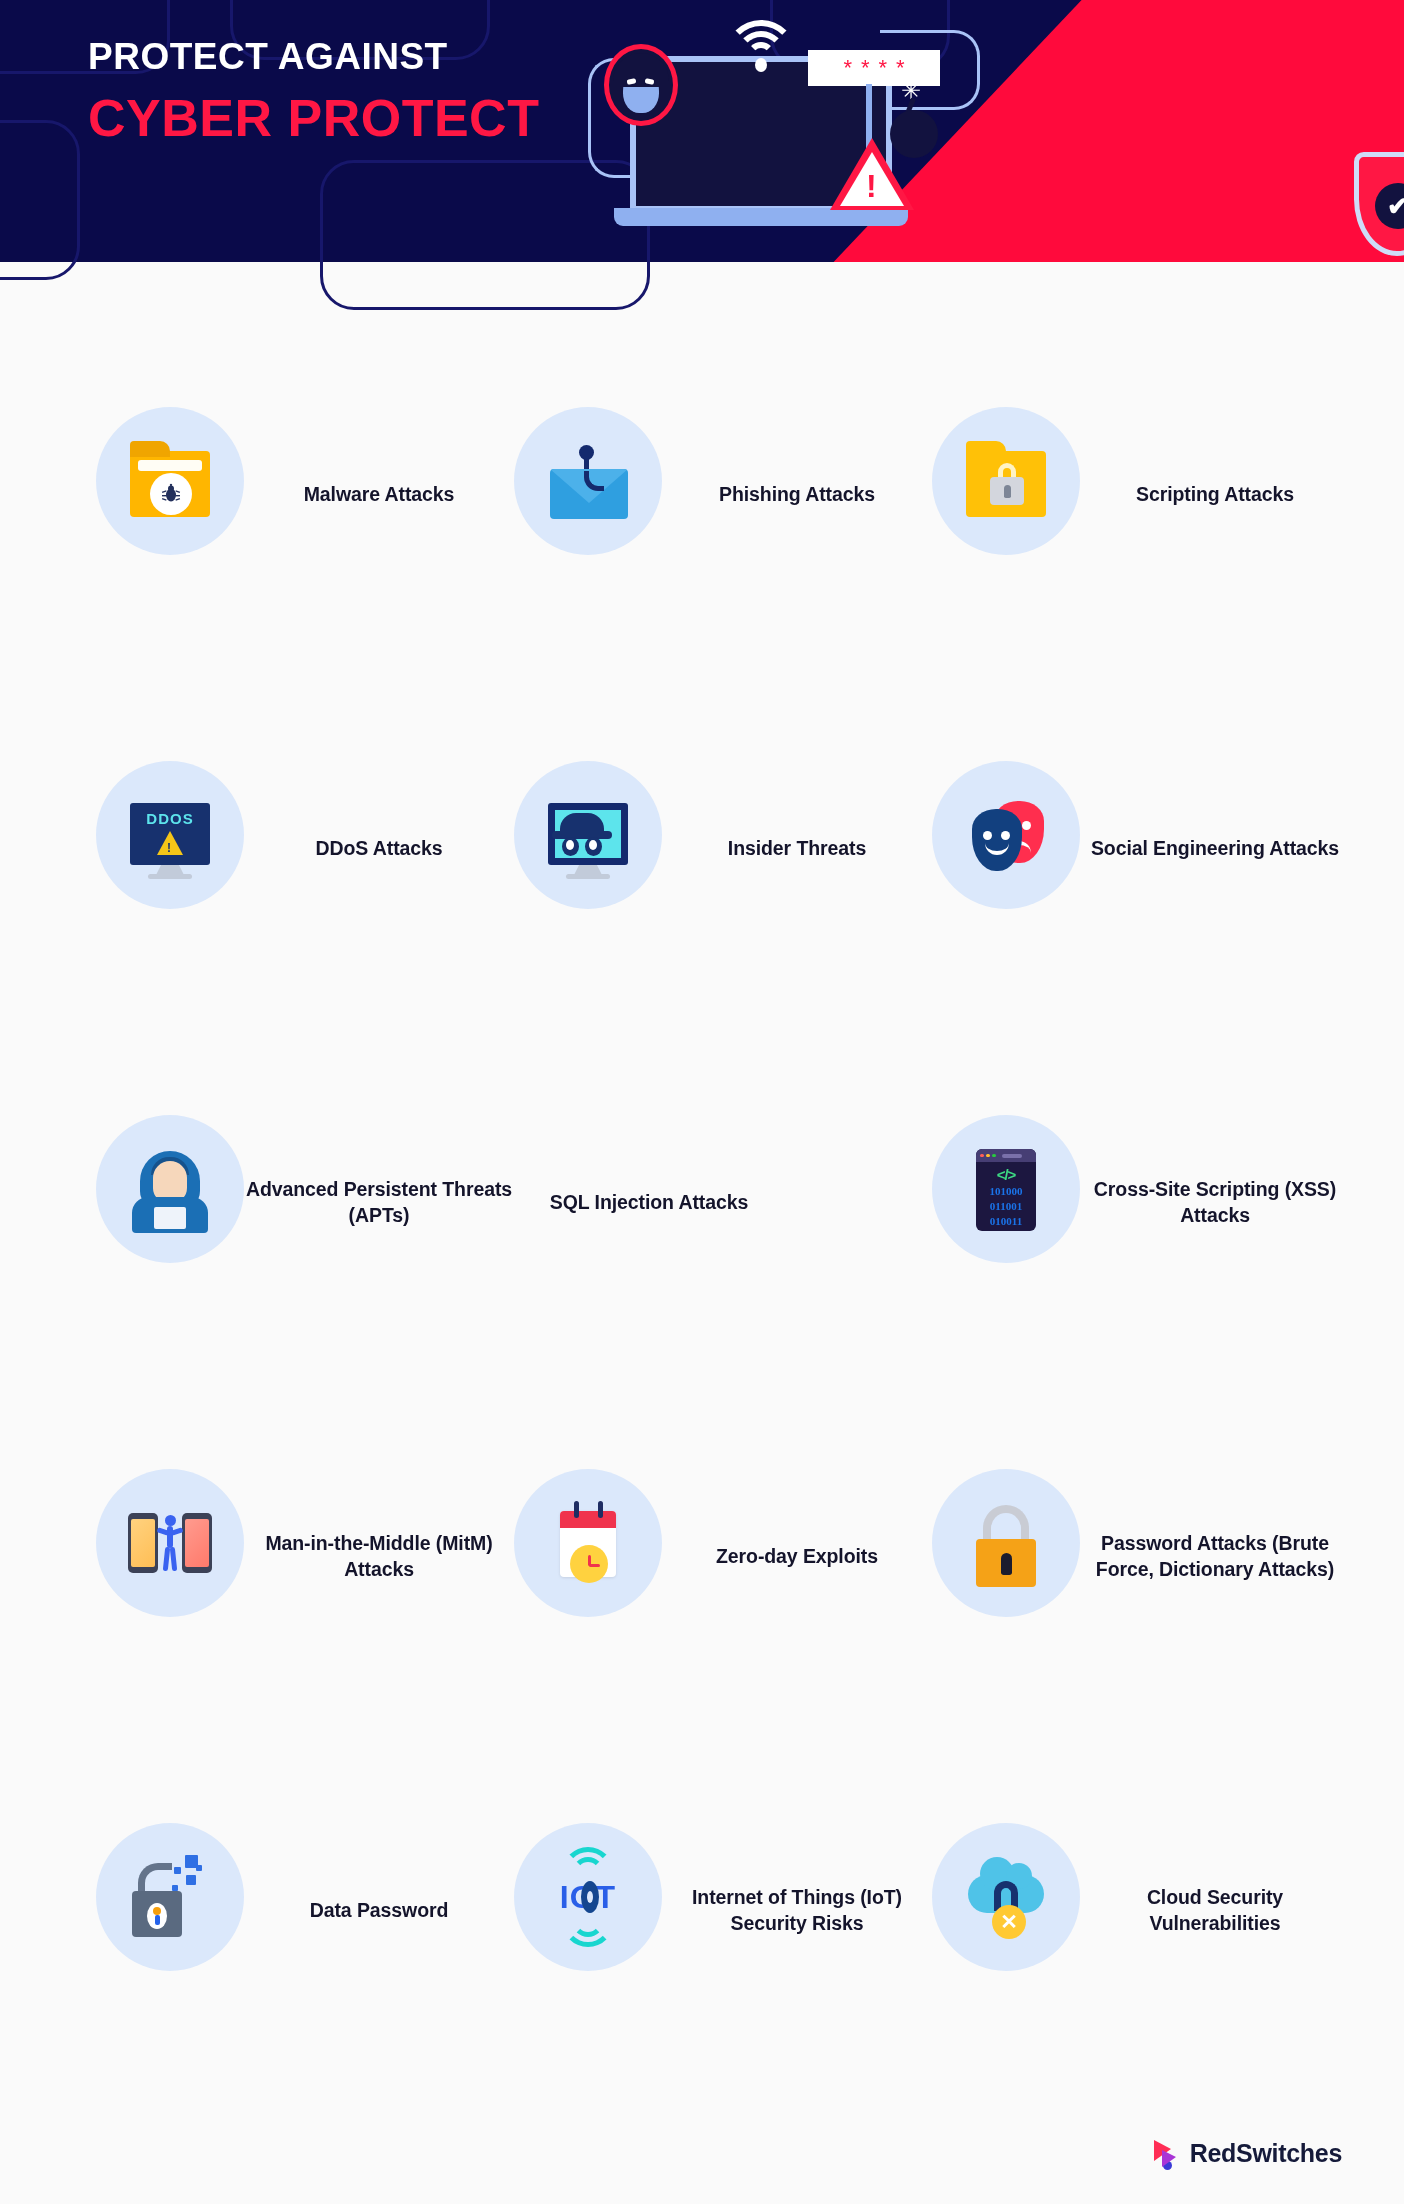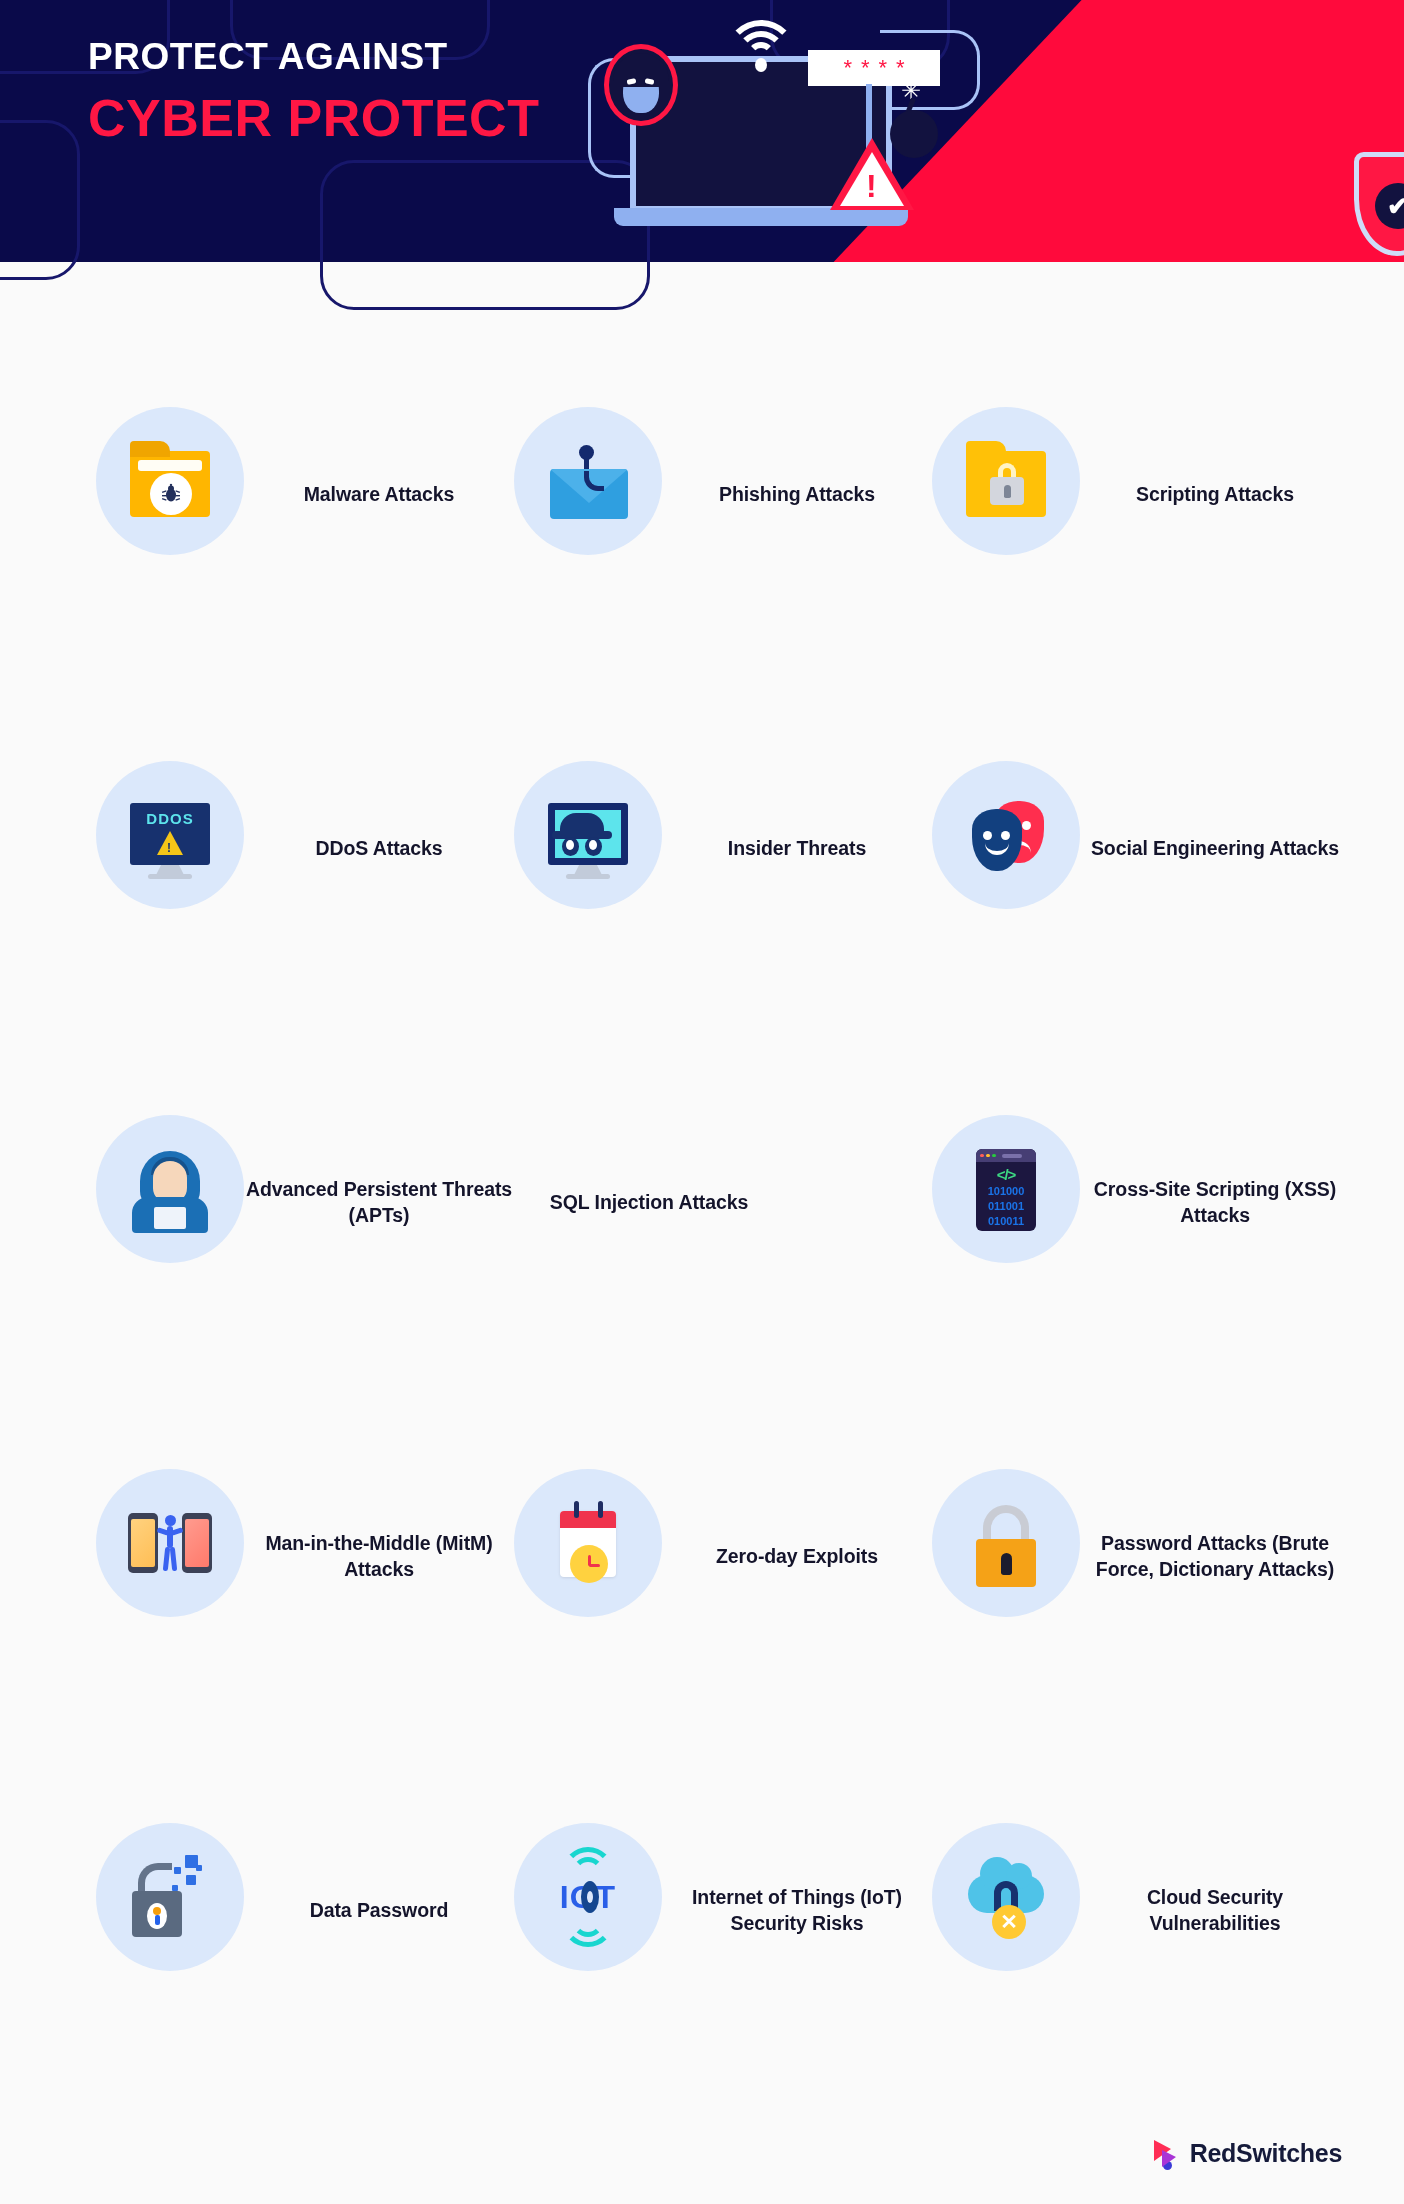--- a/index.html
+++ b/index.html
@@ -590,21 +590,21 @@
     text-align: center;
     color: #3ddc84;
     font-size: 15px;
     font-weight: 900;
     margin-top: 4px;
     letter-spacing: -1px;
   }
   .code-bin {
     text-align: center;
     color: #1a73e8;
-    font-family: Liberation Sans, sans-serif;
+    font-family: Liberation Serif, serif;
     font-size: 11px;
     font-weight: 700;
     line-height: 1.28;
     letter-spacing: 0px;
     margin-top: 1px;
   }
 
   
   .phone {
     position: absolute;

